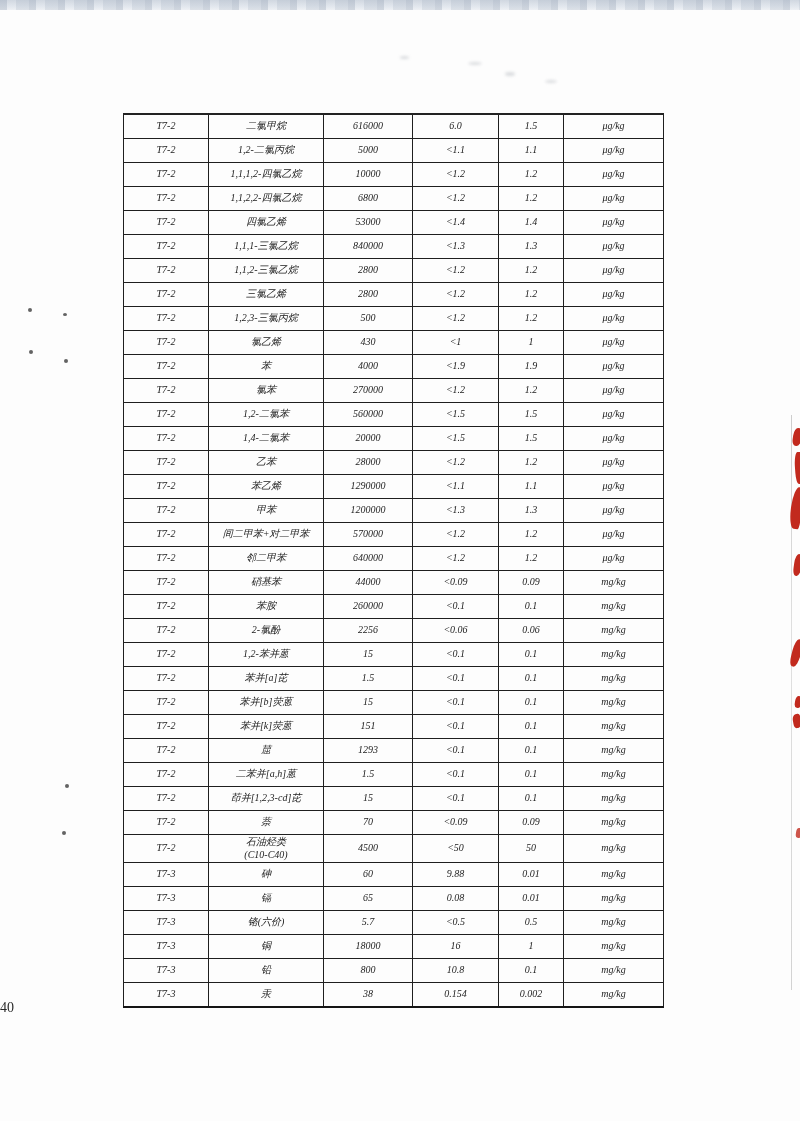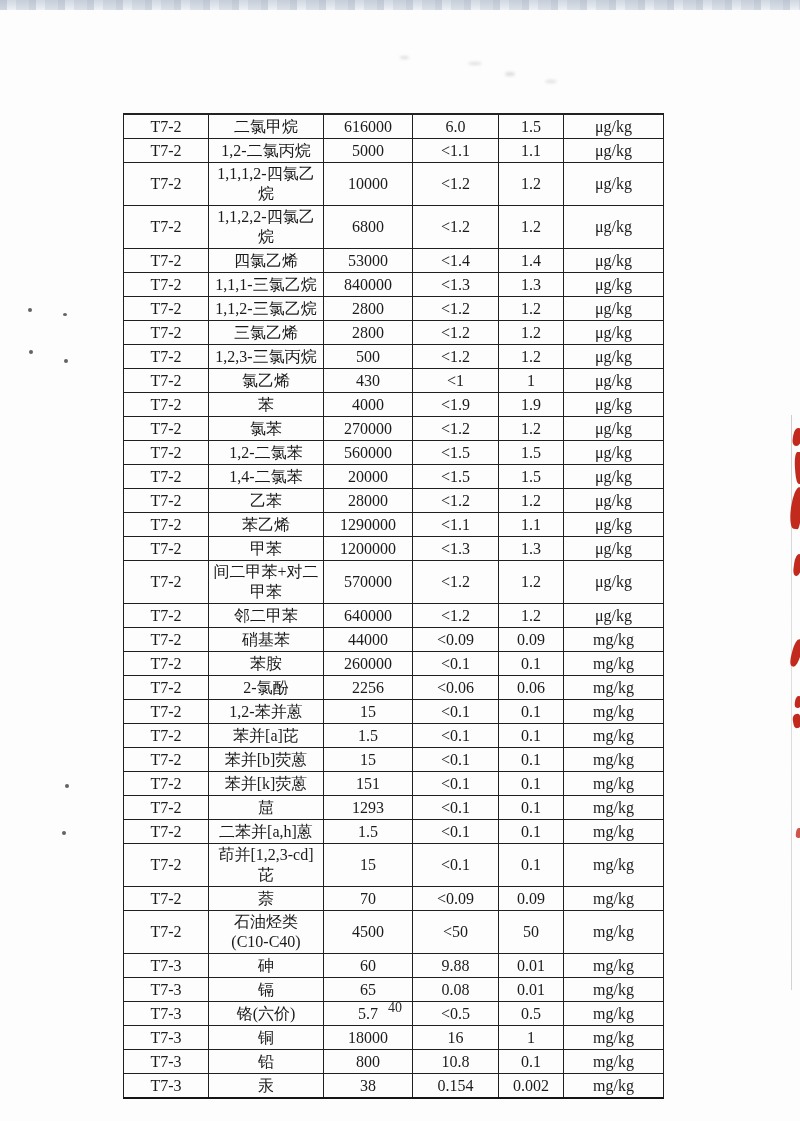--- a/index.html
+++ b/index.html
@@ -41,22 +41,23 @@
     border-radius:50%;
     opacity:.8;
   }
   
   table.report{
     position:absolute;
     left:123px;top:113px;
     width:540px;
     border-collapse:collapse;
     table-layout:fixed;
-    font-size:16px;
+    font-size:10px;
     color:#1b1b1b;
+    font-style:italic;
   }
   table.report td{
     border:1px solid #1f1f1f;
     text-align:center;
     vertical-align:middle;
     height:21px;
     padding:1px 2px;
     line-height:1.25;
     white-space:pre-line;
     overflow:hidden;
@@ -67,21 +68,21 @@
   .col-id{width:85px;}
   .col-name{width:115px;}
   .col-val{width:89px;}
   .col-res{width:86px;}
   .col-lim{width:65px;}
   .col-unit{width:100px;}
   
   .page-number{
     position:absolute;
     left:0;top:1000px;width:790px;
-    text-align:center;
+    text-align:left;
     font-size:14px;
     color:#2a2a2a;
   }
   
   .edge-line{
     position:absolute;
     left:791px;top:415px;
     width:1px;height:575px;
     background:linear-gradient(#bdbdbd,#d6d6d6 40%,#c4c4c4);
     opacity:.75;

